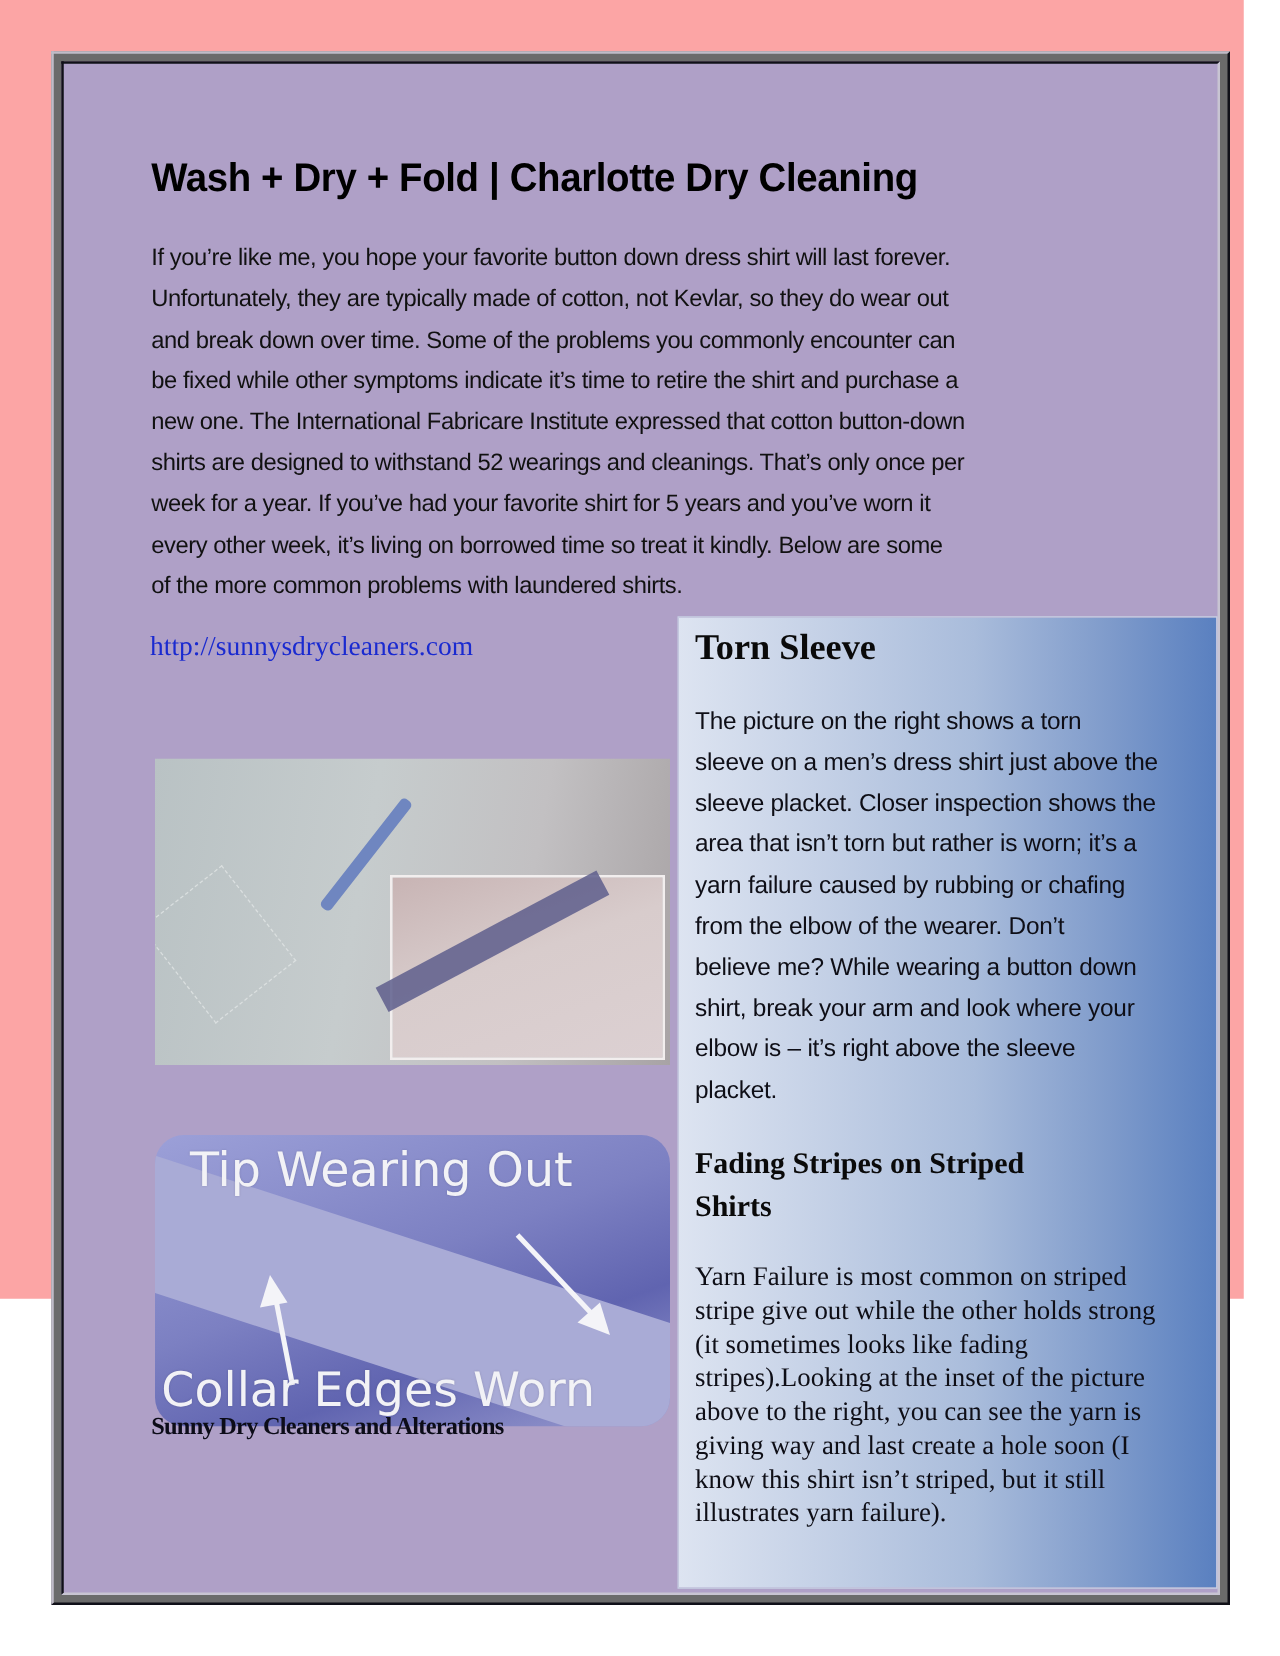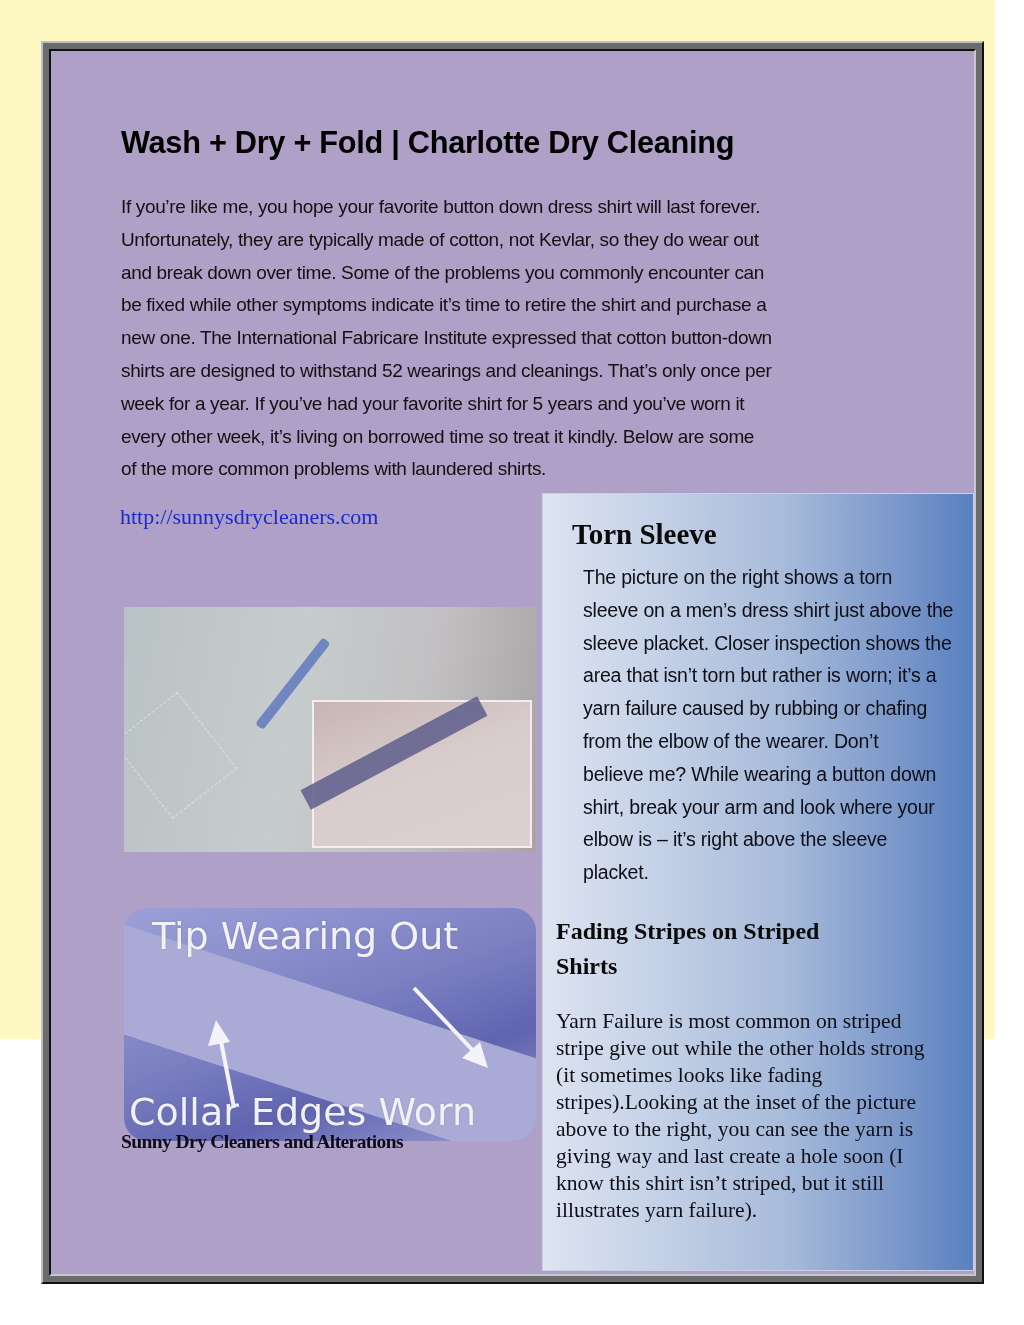--- a/index.html
+++ b/index.html
@@ -3,21 +3,21 @@
 <meta charset="utf-8">
 <style>
   html, body { margin: 0; padding: 0; }
   body {
     width: 1024px; height: 1325px; position: relative; overflow: hidden;
     background: #ffffff;
     font-family: "Liberation Sans", sans-serif;
   }
   .page {
     position: absolute; left: 0; top: 0; width: 995px; height: 1039px;
-    background: #fef9c3;
+    background: #fca5a5;
   }
   .frame-outer {
     position: absolute; left: 41px; top: 41px; width: 943px; height: 1243px;
     box-sizing: border-box;
     border-top: 8px solid #6b6b6b;
     border-left: 8px solid #6b6b6b;
     border-right: 8px solid #6b6b6b;
     border-bottom: 8px solid #6b6b6b;
     box-shadow: inset 0 0 0 0 transparent;
   }
@@ -95,27 +95,27 @@
     position: absolute; left: 121px; top: 1131px;
     font-family: Liberation Serif, serif; font-weight: bold; font-size: 19.5px;
     color: #0c0c18; letter-spacing: -0.6px;
   }
   .sidebar {
     position: absolute; left: 542px; top: 493px; width: 432px; height: 778px;
     background: linear-gradient(90deg, #dde4f1 0%, #c6d2e7 25%, #a9bcdb 55%, #7f9bcb 80%, #5a80c0 100%);
     border: 1px solid #c8d0e4; box-sizing: border-box;
   }
   .sb-h1 {
-    position: absolute; left: 13px; top: 8px; margin: 16px;
+    position: absolute; left: 13px; top: 8px; margin: 0;
     font-family: "Liberation Serif", serif; font-weight: bold; font-size: 29px; color: #0a0a0a;
   }
   .sb-p1 {
     position: absolute; left: 13px; top: 67px; width: 420px;
     font-family: "Liberation Sans", sans-serif; font-size: 19.5px; line-height: 32.8px;
-    color: #0e0e16; letter-spacing: -0.2px; margin-left: 27px;
+    color: #0e0e16; letter-spacing: -0.2px;
   }
   .sb-p1 span, .sb-p2 span { display: block; white-space: nowrap; }
   .sb-h2 {
     position: absolute; left: 13px; top: 420px; width: 400px; margin: 0;
     font-family: "Liberation Serif", serif; font-weight: bold; font-size: 24px; line-height: 35px; color: #0a0a0a;
   }
   .sb-p2 {
     position: absolute; left: 13px; top: 514px; width: 420px;
     font-family: "Liberation Serif", serif; font-size: 21.5px; line-height: 27px; color: #0e0e16;
   }

